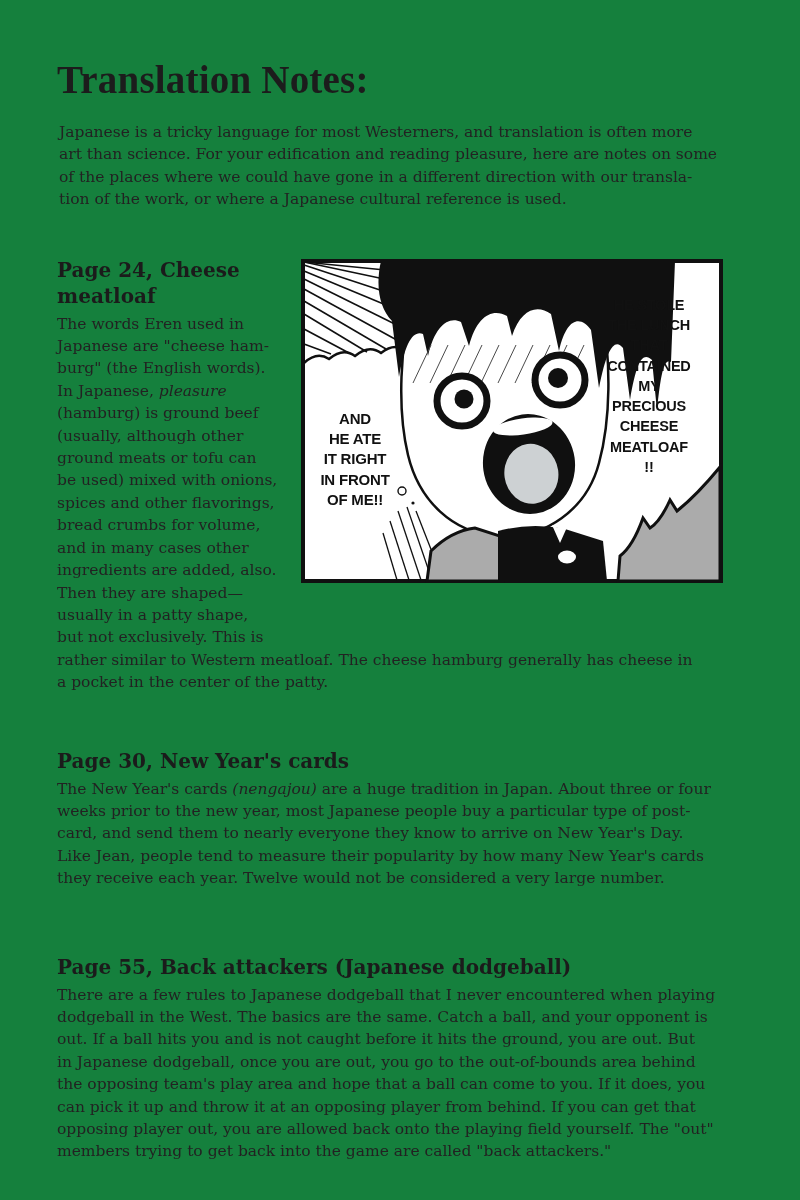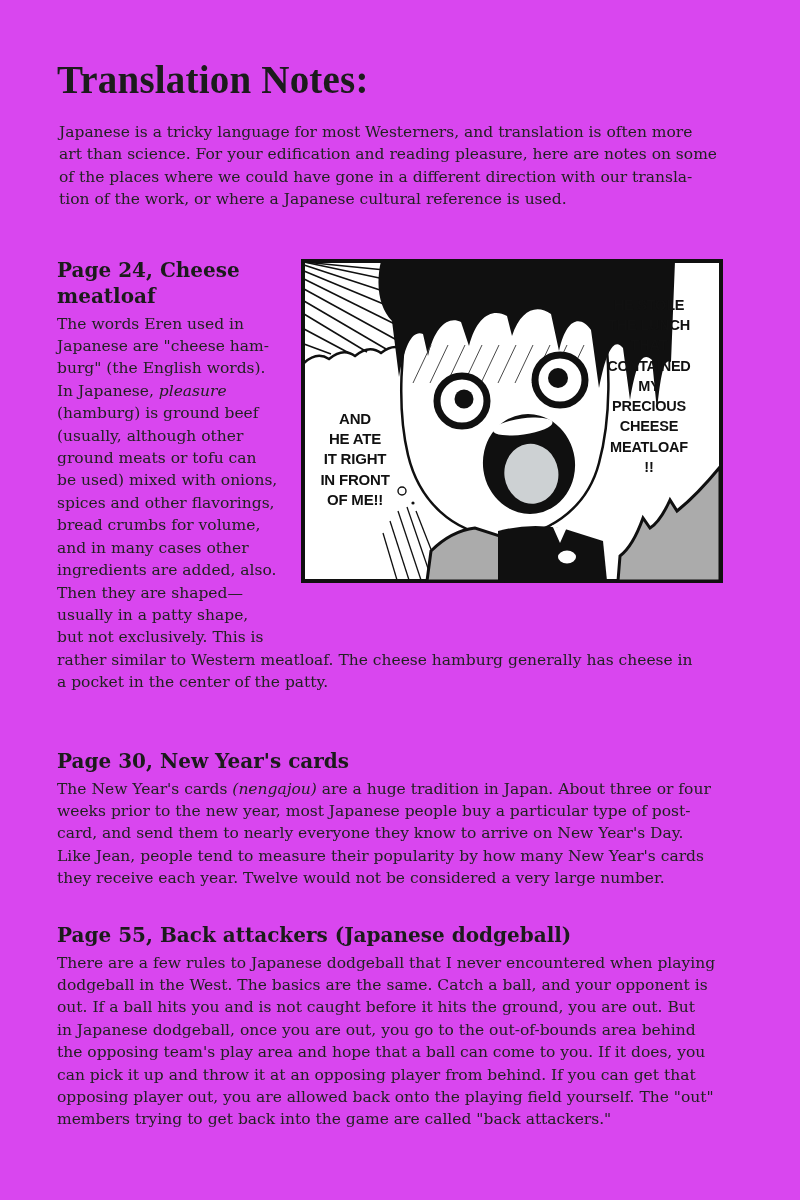--- a/index.html
+++ b/index.html
@@ -1,34 +1,34 @@
 <!DOCTYPE html>
 <html><head>
 <meta charset="utf-8">
 <style>
   html,body { margin:0; padding:0; background:#ffffff; }
   .page {
-    position:relative; width:800px; height:1200px; background:#d946ef;
+    position:relative; width:800px; height:1200px; background:#15803d;
     overflow:hidden; color:#1d1d1d;
     font-family:"DejaVu Serif", serif;
   }
   .content { padding:58px 55px 0 57px; }
 
   h1.title {
     margin:0; font-family:"Liberation Serif", serif; font-weight:700;
     font-size:39px; line-height:44px; color:#1c1c1c; letter-spacing:0.2px;
   }
   p.intro {
     margin:19px 0 0 2px; font-size:15.5px; line-height:22.4px;
     white-space:pre-line; color:#222;
   }
   section { display:block; }
   .sec24 { margin-top:46px; }
   .sec30 { margin-top:54px; clear:both; }
-  .sec55 { margin-top:32px; clear:both; }
+  .sec55 { margin-top:64px; clear:both; }
   h2.heading {
     margin:0; font-weight:700; font-size:20px; line-height:26px;
     color:#1b1b1b; white-space:pre-line;
   }
   p.body {
     margin:4px 0 0 0; font-size:15.5px; line-height:22.4px;
     white-space:pre-line; color:#222;
   }
   p.body em { font-style:italic; }
 

